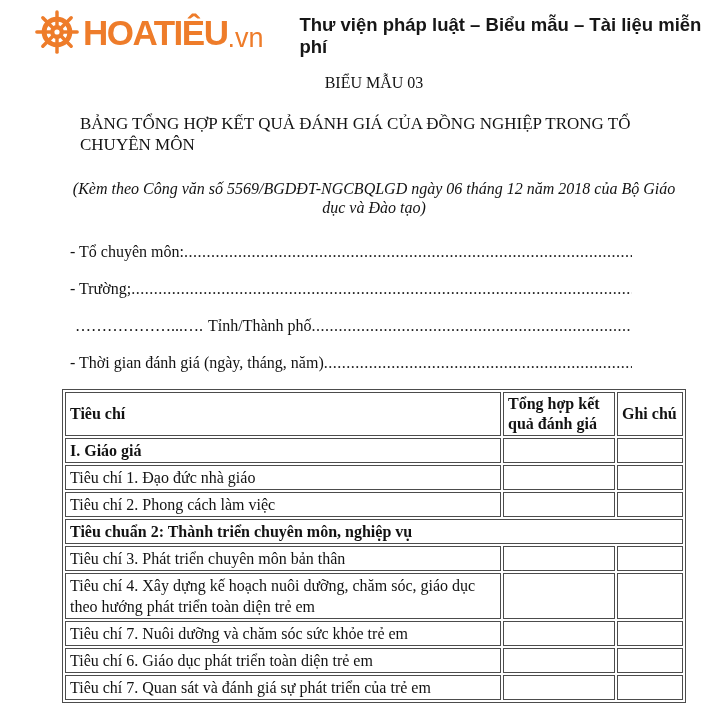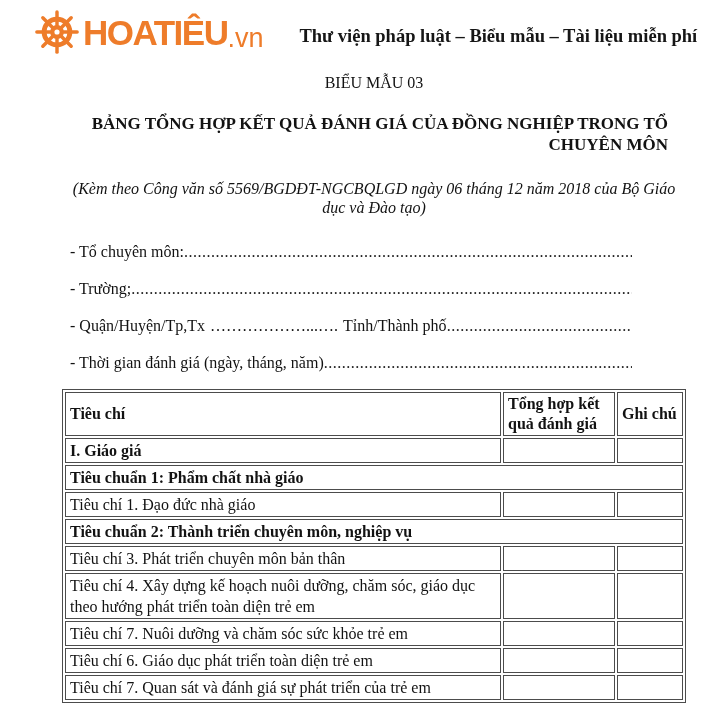--- a/index.html
+++ b/index.html
@@ -7,26 +7,26 @@
   body { font-family:"Liberation Serif", serif; color:#121212; }
 
   .page { width:728px; height:704px; position:relative; }
 
   
   .site-header { display:flex; align-items:center; padding:6px 10px 0 34px; height:58px; }
   .logo { display:flex; align-items:center; text-decoration:none; cursor:pointer; }
   .logo svg { width:46px; height:46px; display:block; }
   .logo-text { font-family:"Liberation Sans", sans-serif; font-weight:bold; font-size:35px; letter-spacing:-1.5px; line-height:1; margin-left:3px; }
   .logo-suffix { font-family:"Liberation Sans", sans-serif; font-weight:normal; font-size:27px; line-height:1; align-self:flex-end; padding-bottom:3px; }
-  .tagline { margin-left:36px; font-family:Liberation Serif, serif; font-weight:bold; font-size:18.5px; color:#161616; padding-top:8px; }
+  .tagline { margin-left:36px; font-family:Liberation Sans, sans-serif; font-weight:bold; font-size:18.5px; color:#161616; padding-top:8px; }
 
   
   .content { padding:0 42px 0 62px; }
   .form-number { text-align:center; font-size:16px; font-weight:normal; margin-top:16px; }
-  .main-title { text-align:right; font-size:17px; font-weight:bold; line-height:1.25; max-width:588px; margin:21px auto 15px; }
+  .main-title { text-align:left; font-size:17px; font-weight:normal; line-height:1.25; max-width:588px; margin:21px auto 15px; }
   .subtitle { text-align:center; font-style:italic; font-size:16px; line-height:1.22; max-width:606px; margin:23px auto 0; }
 
   
   .fields { margin:23px 0 0 8px; width:562px; }
   .field-line { display:flex; align-items:baseline; font-size:16px; line-height:21px; margin-bottom:16px; white-space:nowrap; }
   .field-line:last-child { margin-bottom:9px; }
   .dots { flex:1 1 auto; overflow:hidden; letter-spacing:0.5px; color:#222; }
   .mid { margin:0 5px; }
 
   
@@ -69,21 +69,20 @@
     <div class="fields">
       <div class="field-line">
         <span>- Tổ chuyên môn:</span>
           <span class="dots">....................................................................................................................................................................................................................................................</span>
       </div>
       <div class="field-line">
         <span>- Trường;</span>
           <span class="dots">....................................................................................................................................................................................................................................................</span>
       </div>
       <div class="field-line">
-        <span>- Quận/Huyện/Tp,Tx</span>
           <span class="mid">………………...….</span>
           <span>Tỉnh/Thành phố</span>
           <span class="dots">....................................................................................................................................................................................................................................................</span>
       </div>
       <div class="field-line">
         <span>- Thời gian đánh giá (ngày, tháng, năm)</span>
           <span class="dots">....................................................................................................................................................................................................................................................</span>
       </div>
     </div>
 
@@ -97,25 +96,27 @@
         <tr class="head">
           <td>Tiêu chí</td>
           <td>Tổng hợp kết quả đánh giá</td>
           <td>Ghi chú</td>
         </tr>
         <tr>
           <td class="bold">I. Giáo giá</td>
           <td class="empty"></td>
           <td class="empty"></td>
         </tr>
-        <tr class="section">
-          <td colspan="3">Tiêu chuẩn 1: Phẩm chất nhà giáo</td>
+        <tr>
+          <td>Tiêu chí 1. Đạo đức nhà giáo</td>
+          <td class="empty"></td>
+          <td class="empty"></td>
         </tr>
         <tr>
-          <td>Tiêu chí 1. Đạo đức nhà giáo</td>
+          <td>Tiêu chí 2. Phong cách làm việc</td>
           <td class="empty"></td>
           <td class="empty"></td>
         </tr>
         <tr class="section">
           <td colspan="3">Tiêu chuẩn 2: Thành triển chuyên môn, nghiệp vụ</td>
         </tr>
         <tr>
           <td>Tiêu chí 3. Phát triển chuyên môn bản thân</td>
           <td class="empty"></td>
           <td class="empty"></td>

